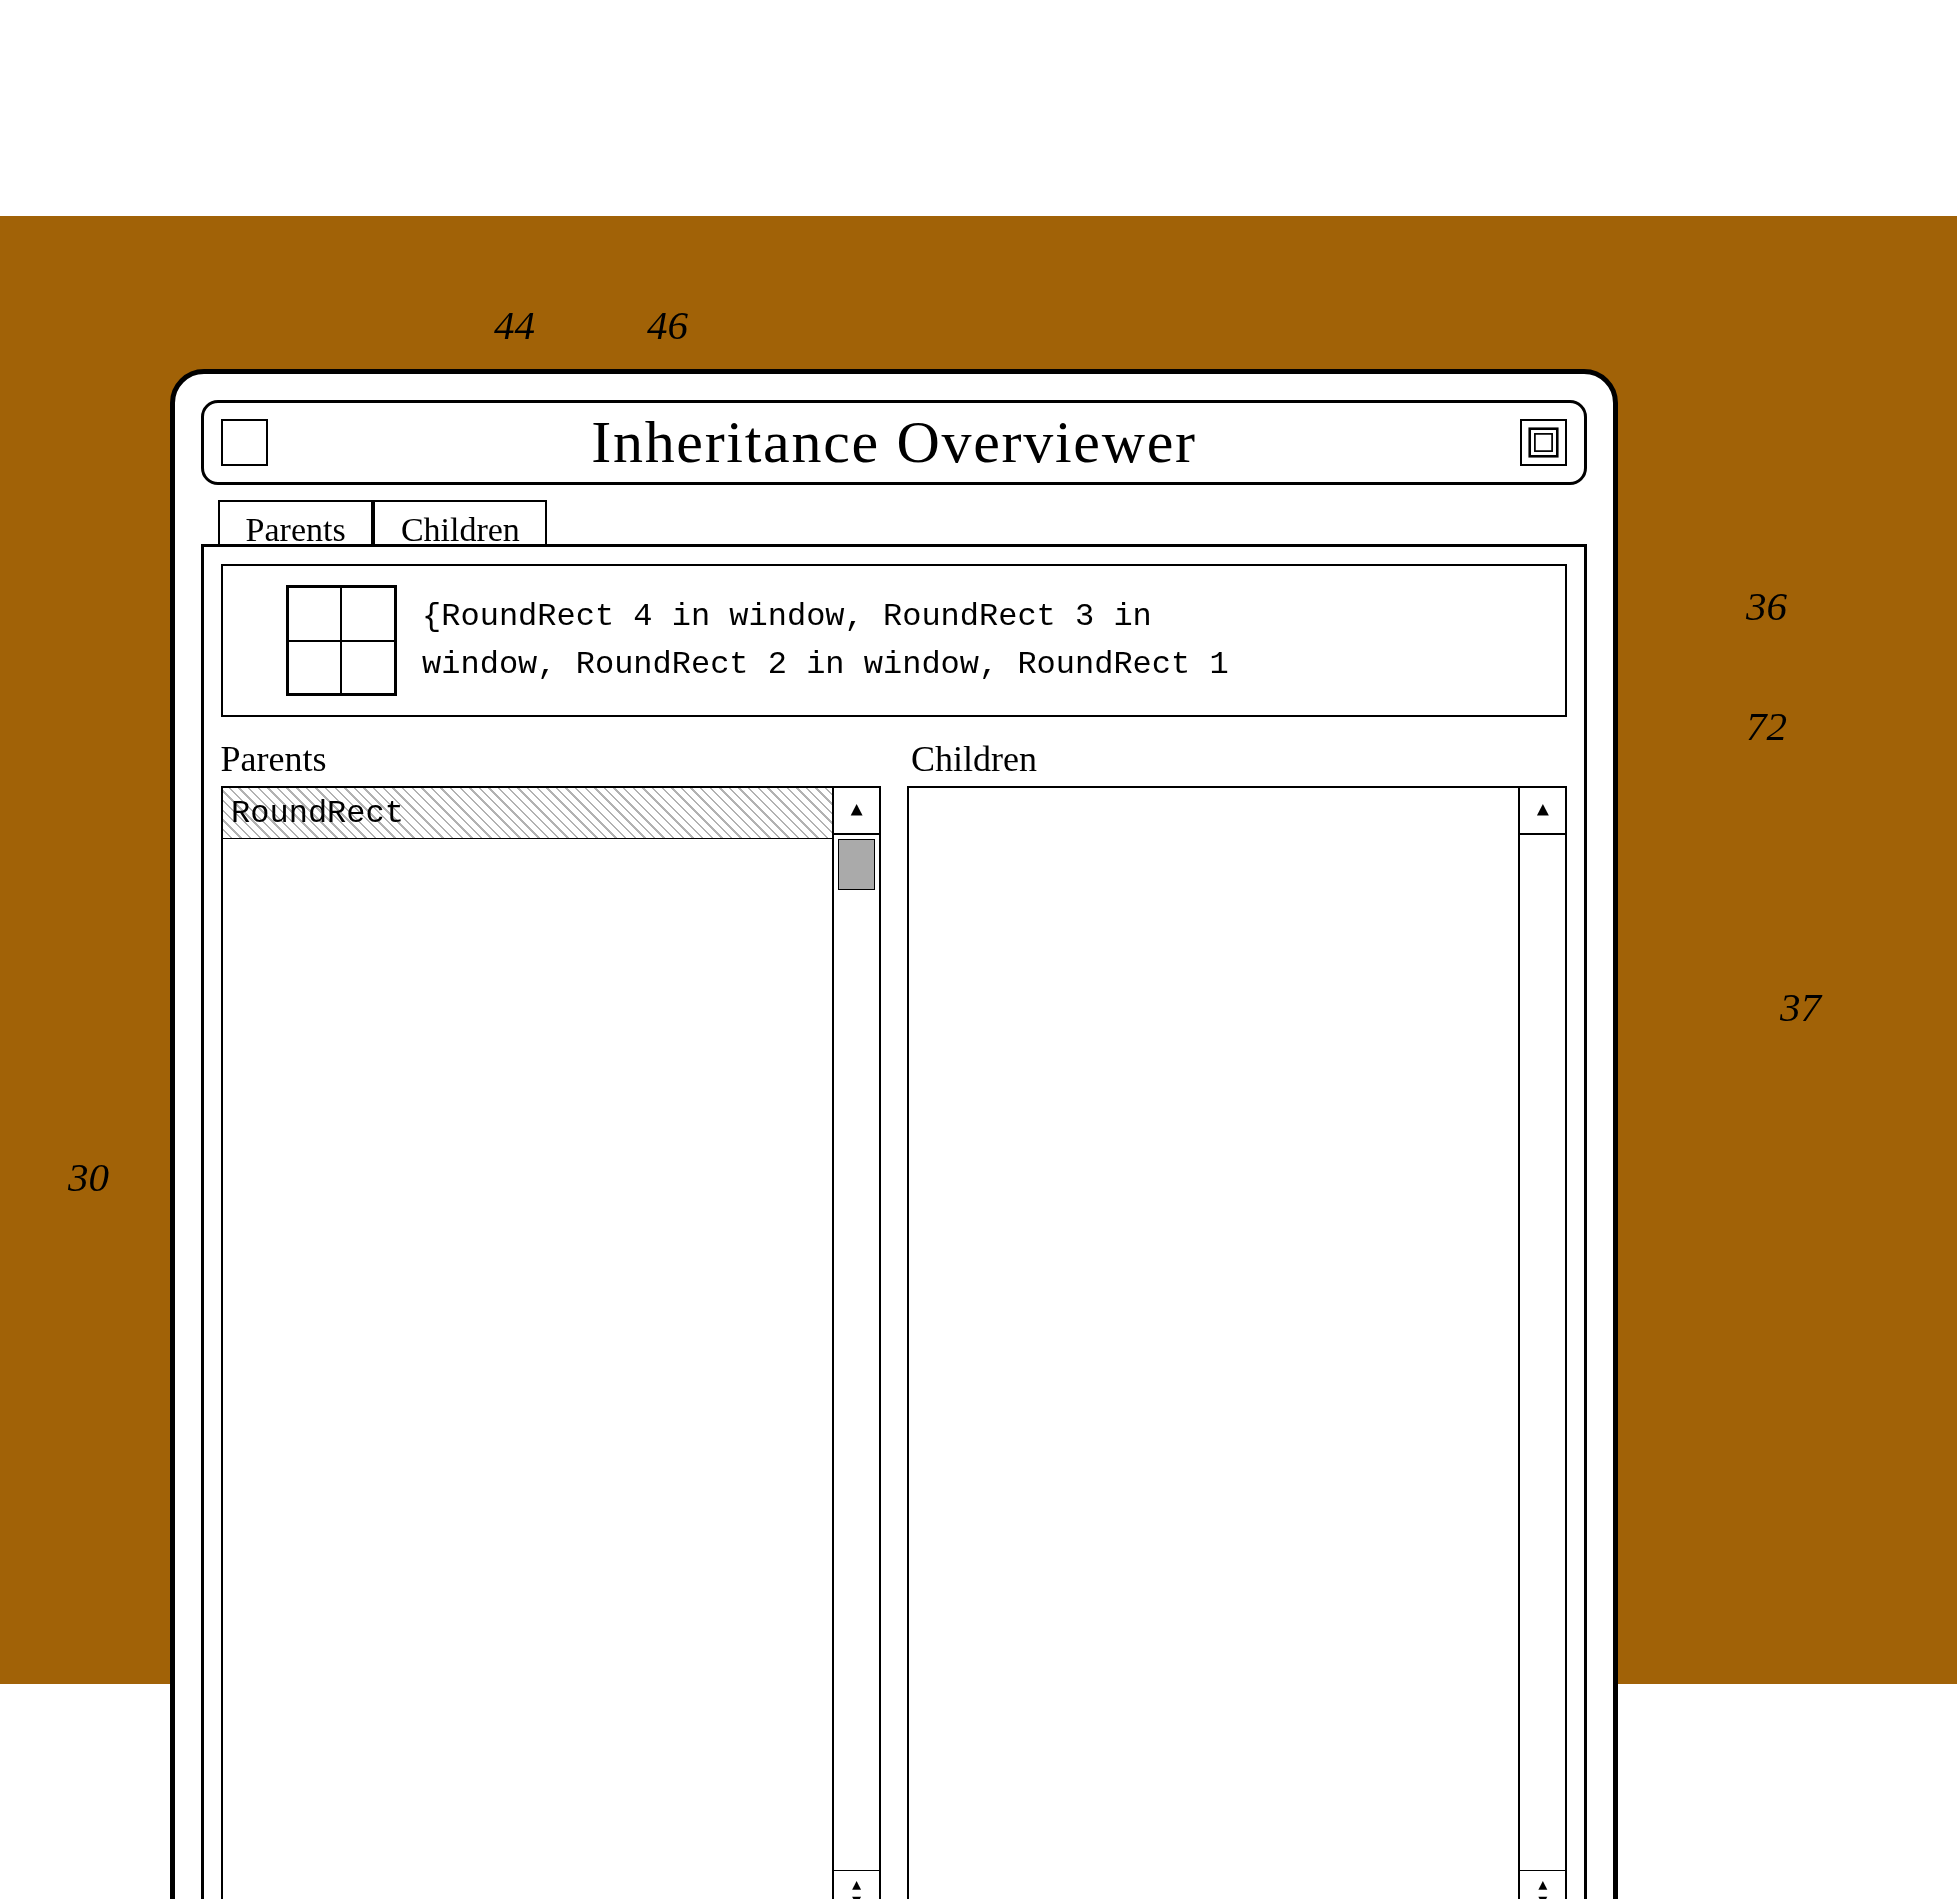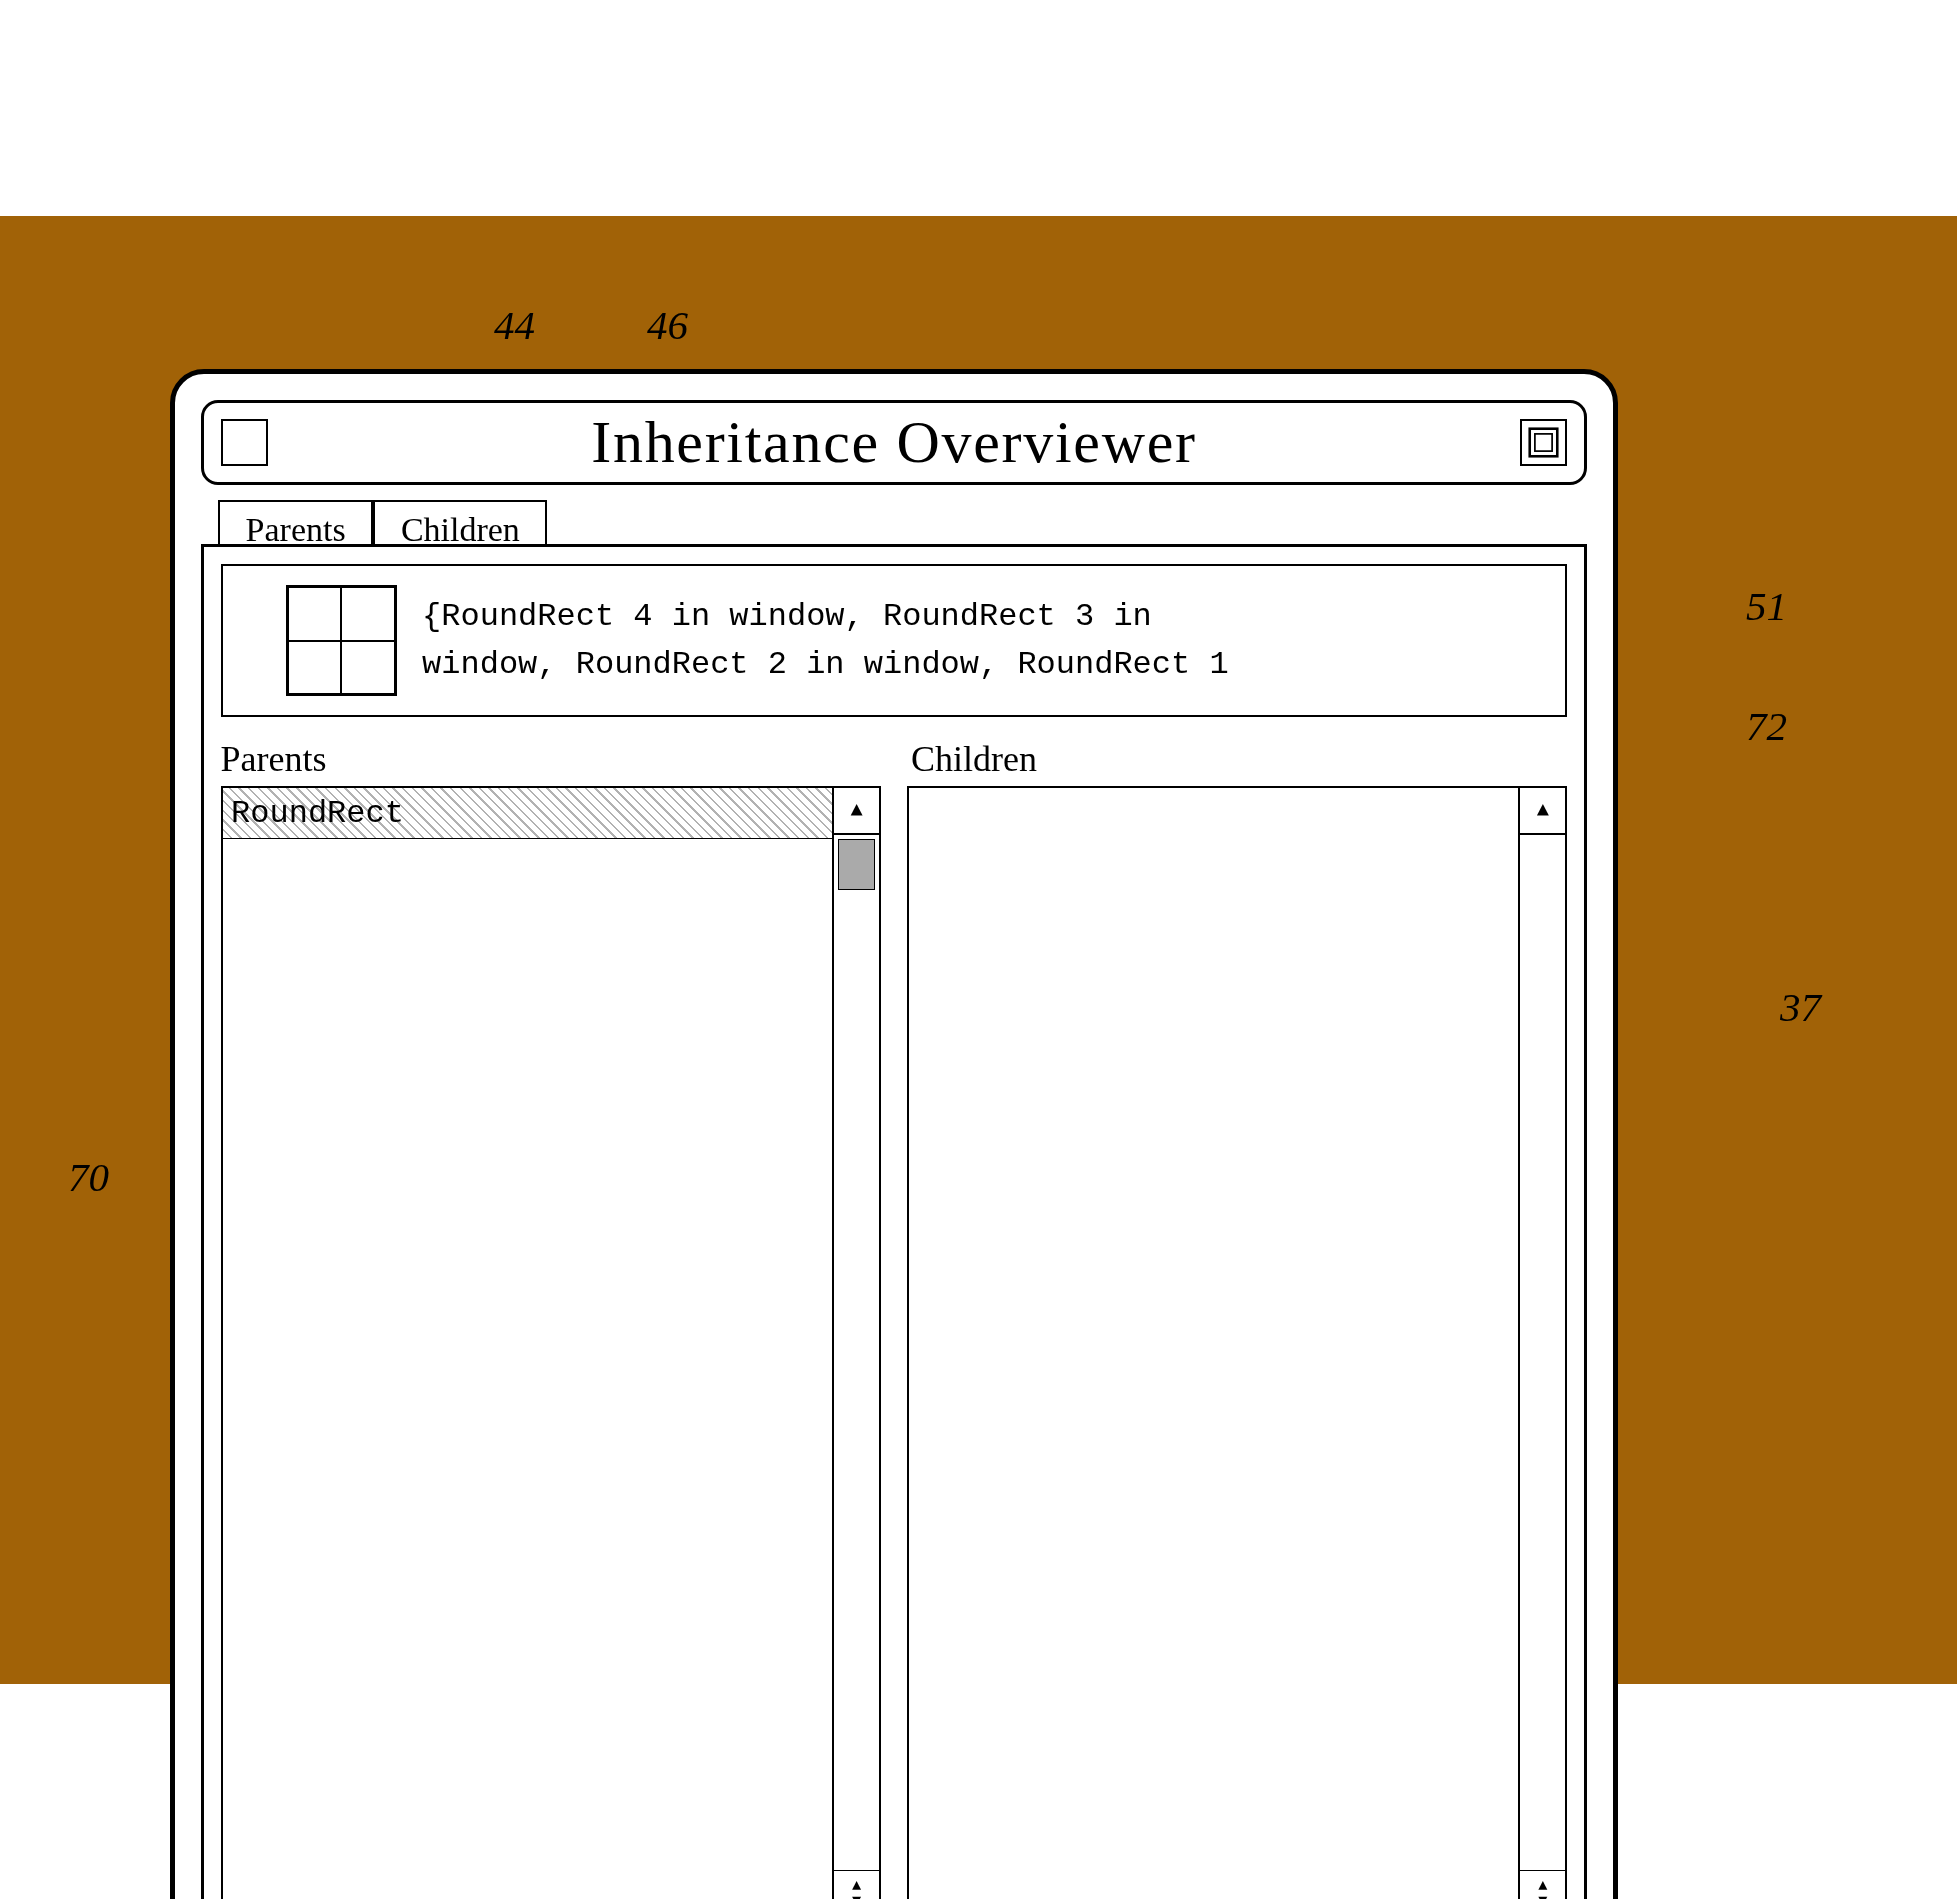--- a/index.html
+++ b/index.html
@@ -295,23 +295,23 @@
     
     .arrow-up::before { content: '▲'; }
   </style>
 </head>
 <body>
 
 <div class="page-container">
 
   <span class="annotation" style="top:85px; left:494px;">44</span>
   <span class="annotation" style="top:85px; left:647px;">46</span>
-  <span class="annotation" style="top:366px; right:170px;">51</span>
+  <span class="annotation" style="top:366px; right:170px;">36</span>
   <span class="annotation" style="top:486px; right:170px;">72</span>
-  <span class="annotation" style="top:937px; left:68px;">70</span>
+  <span class="annotation" style="top:937px; left:68px;">30</span>
   <span class="annotation" style="top:767px; right:136px;">37</span>
 
   <div class="outer-frame">
 
     <div class="title-bar">
       <div class="title-bar-close-box"></div>
       <div class="title-bar-title">Inheritance Overviewer</div>
       <div class="title-bar-zoom-box">
 
         <svg width="31" height="31" viewBox="0 0 36 36">

